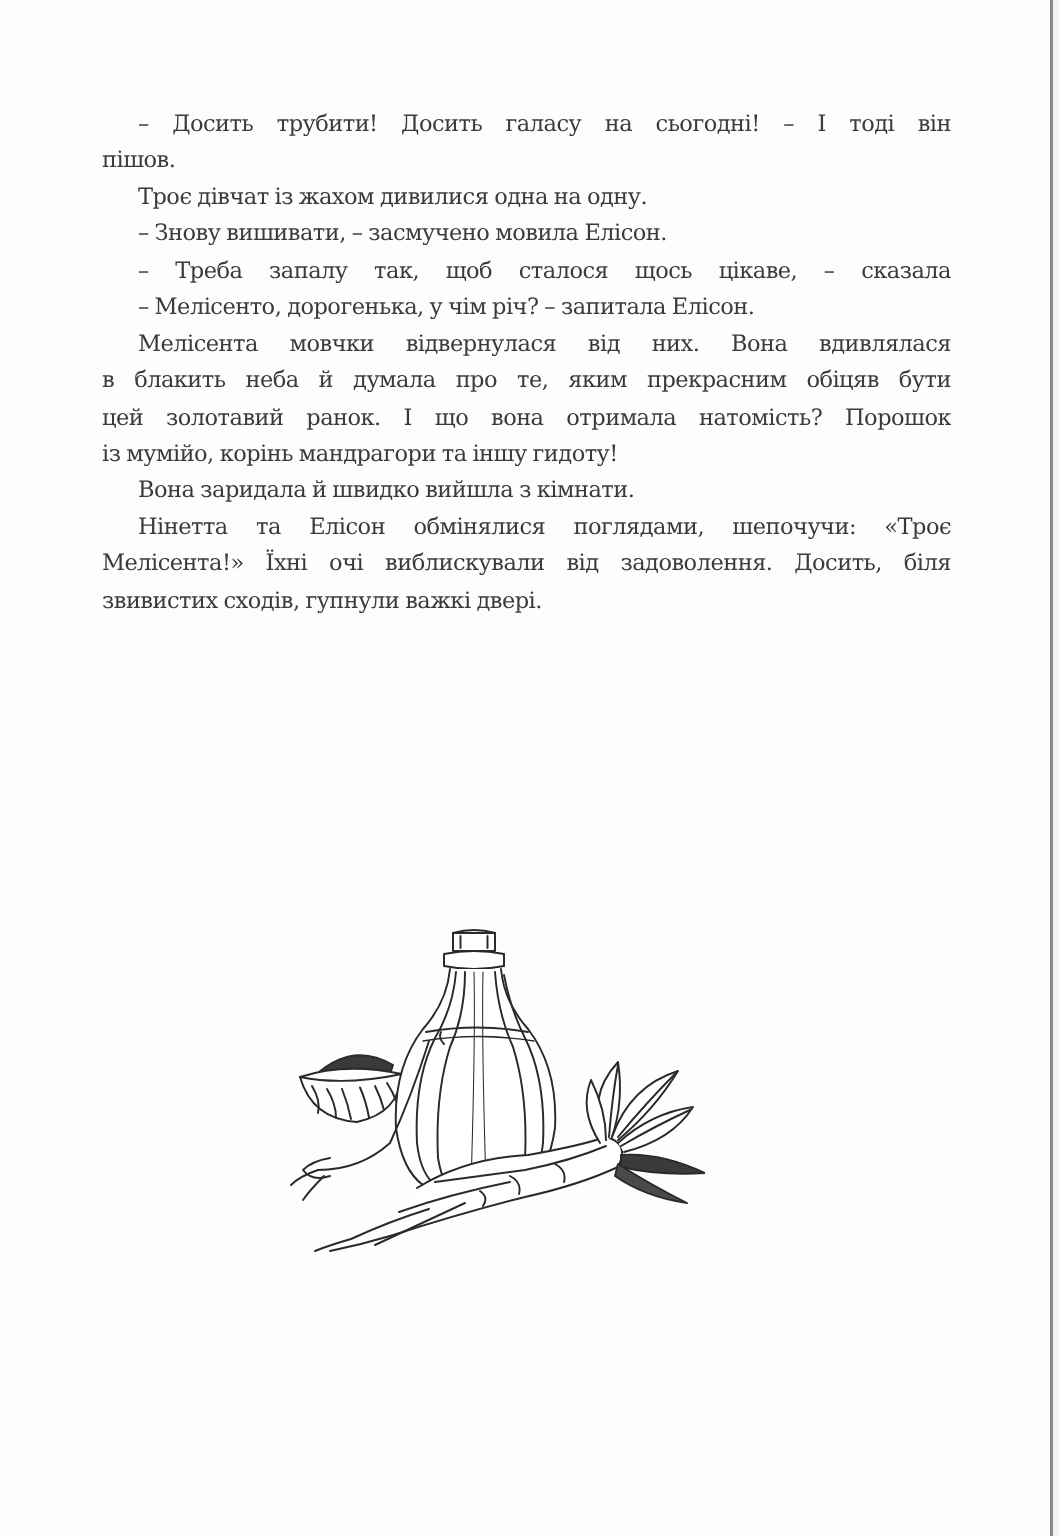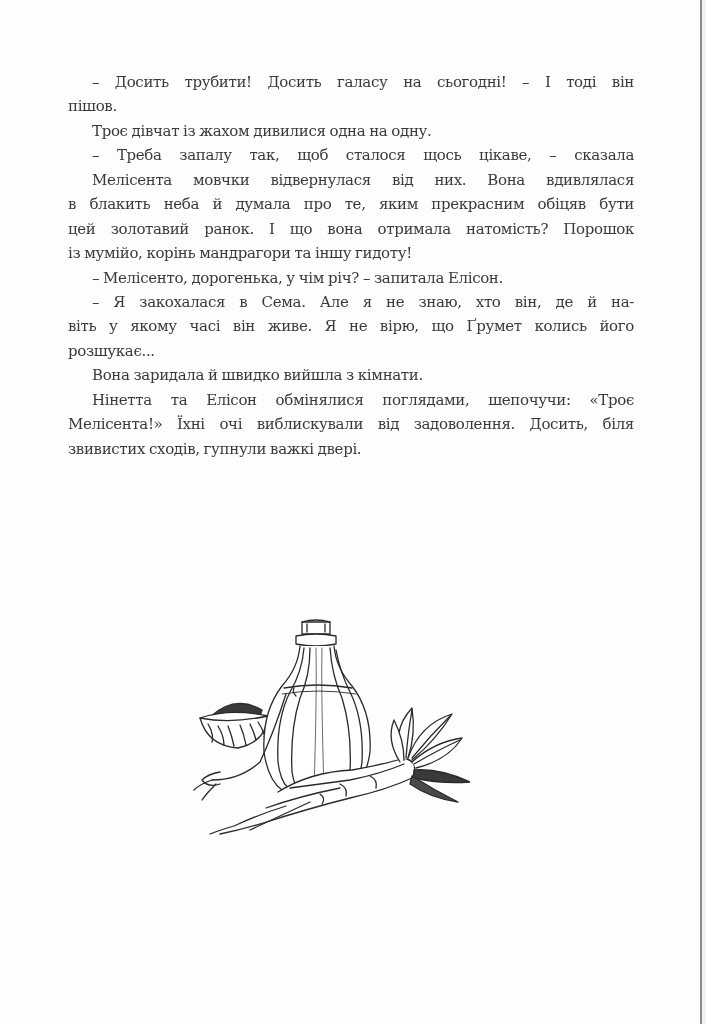--- a/index.html
+++ b/index.html
@@ -78,35 +78,33 @@
 
 <div class="text-block">
   <p class="para">
     <span class="line indent justify">– Досить трубити! Досить галасу на сьогодні! – І тоді він</span>
     <span class="line">пішов.</span>
   </p>
   <p class="para">
     <span class="line indent">Троє дівчат із жахом дивилися одна на одну.</span>
   </p>
   <p class="para">
+    <span class="line indent">– Знову вишивати, – засмучено мовила Елісон.</span>
+  </p>
+  <p class="para">
     <span class="line indent justify">– Треба запалу так, щоб сталося щось цікаве, – сказала</span>
+  </p>
+  <p class="para">
+    <span class="line indent">– Мелісенто, дорогенька, у чім річ? – запитала Елісон.</span>
   </p>
   <p class="para">
     <span class="line indent justify">Мелісента мовчки відвернулася від них. Вона вдивлялася</span>
     <span class="line justify">в блакить неба й думала про те, яким прекрасним обіцяв бути</span>
     <span class="line justify">цей золотавий ранок. І що вона отримала натомість? Порошок</span>
     <span class="line">із мумійо, корінь мандрагори та іншу гидоту!</span>
-  </p>
-  <p class="para">
-    <span class="line indent">– Мелісенто, дорогенька, у чім річ? – запитала Елісон.</span>
-  </p>
-  <p class="para">
-    <span class="line indent justify">– Я закохалася в Сема. Але я не знаю, хто він, де й на-</span>
-    <span class="line justify">віть у якому часі він живе. Я не вірю, що Ґрумет колись його</span>
-    <span class="line">розшукає...</span>
   </p>
   <p class="para">
     <span class="line indent">Вона заридала й швидко вийшла з кімнати.</span>
   </p>
   <p class="para">
     <span class="line indent justify">Нінетта та Елісон обмінялися поглядами, шепочучи: «Троє</span>
     <span class="line justify">Мелісента!» Їхні очі виблискували від задоволення. Досить, біля</span>
     <span class="line">звивистих сходів, гупнули важкі двері.</span>
   </p>
 </div>

